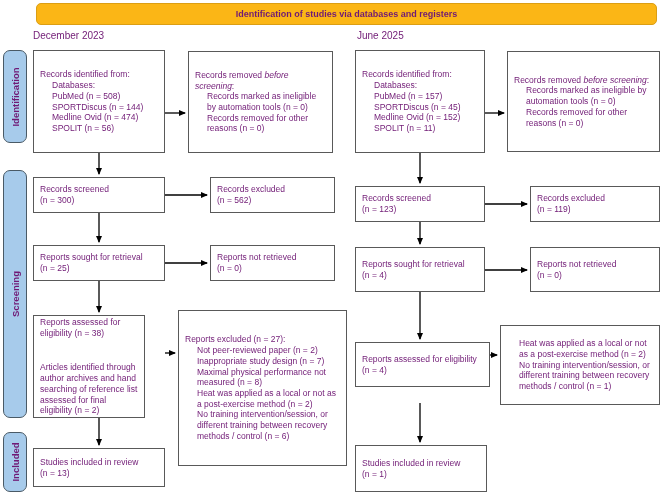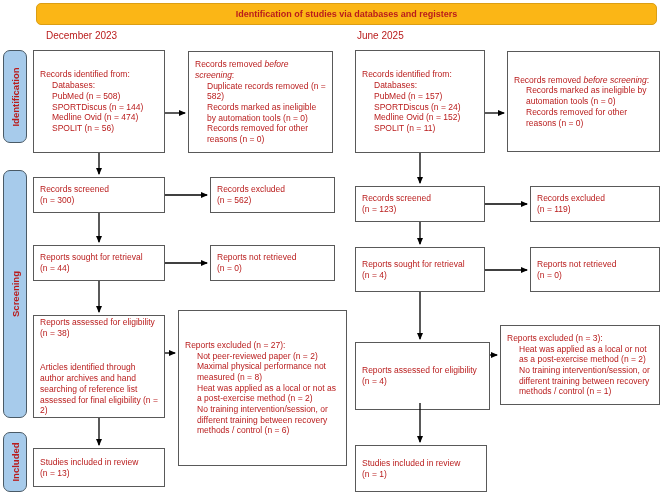--- a/index.html
+++ b/index.html
@@ -1,18 +1,18 @@
 <!DOCTYPE html>
 <html style="--banner-fill: #FBB616; --banner-border: #DB9E14; --sidebar-fill: #A7CBEB; --sidebar-border: #4A5A66; --box-border: #595959;"><head>
 <meta charset="utf-8">
 <style>
   html,body { margin:0; padding:0; background:#fff; }
   .canvas {
     position:relative; width:669px; height:495px; background:#ffffff;
-    font-family:"Liberation Sans","DejaVu Sans",sans-serif; color:#b91c1c;
+    font-family:"Liberation Sans","DejaVu Sans",sans-serif; color:#701a75;
     overflow:hidden;
   }
   .banner {
     position:absolute; left:36px; top:3px; width:621px; height:22px;
     background:var(--banner-fill,#FBB616); border:1px solid var(--banner-border,#DB9E14);
     border-radius:5px; box-sizing:border-box;
     display:flex; align-items:center; justify-content:center;
     font-weight:bold; font-size:9px;
   }
   .stage-label {
@@ -50,82 +50,82 @@
   <div class="stage-label" style="top:50px;height:93px;">
     <span>Identification</span>
   </div>
   <div class="stage-label" style="top:170px;height:248px;">
     <span>Screening</span>
   </div>
   <div class="stage-label" style="top:432px;height:60px;">
     <span>Included</span>
   </div>
 
-  <div class="col-label" style="left:46px;">December 2023</div>
+  <div class="col-label" style="left:33px;">December 2023</div>
   <div class="col-label" style="left:357px;">June 2025</div>
 
   <div class="fbox" style="left:33px;top:50px;width:132px;height:103px;">
     <div>Records identified from:</div>
     <div class="ind">Databases:</div>
     <div class="ind">PubMed (n = 508)</div>
     <div class="ind">SPORTDiscus (n = 144)</div>
     <div class="ind">Medline Ovid (n = 474)</div>
     <div class="ind">SPOLIT (n = 56)</div>
   </div>
 
   <div class="fbox" style="left:188px;top:51px;width:145px;height:102px;">
     <div><span>Records removed </span><em>before screening</em><span>:</span></div>
-    <div class="ind">Duplicate records removed (n = 582)</div>
     <div class="ind">Records marked as ineligible by automation tools (n = 0)</div>
     <div class="ind">Records removed for other reasons (n = 0)</div>
   </div>
 
   <div class="fbox" style="left:33px;top:177px;width:132px;height:36px;">
     <div>Records screened</div>
     <div>(n = 300)</div>
   </div>
 
   <div class="fbox" style="left:210px;top:177px;width:125px;height:36px;">
     <div>Records excluded</div>
     <div>(n = 562)</div>
   </div>
 
   <div class="fbox" style="left:33px;top:245px;width:132px;height:36px;">
     <div>Reports sought for retrieval</div>
-    <div>(n = 44)</div>
+    <div>(n = 25)</div>
   </div>
 
   <div class="fbox" style="left:210px;top:245px;width:125px;height:36px;">
     <div>Reports not retrieved</div>
     <div>(n = 0)</div>
   </div>
 
-  <div class="fbox" style="left:33px;top:315px;width:132px;height:103px;">
+  <div class="fbox" style="left:33px;top:315px;width:112px;height:103px;">
     <div>Reports assessed for eligibility (n = 38)</div>
     <div class="para2">Articles identified through author archives and hand searching of reference list assessed for final eligibility (n = 2)</div>
   </div>
 
   <div class="fbox" style="left:178px;top:310px;width:169px;height:156px;">
     <div>Reports excluded (n = 27):</div>
     <div class="ind">Not peer-reviewed paper (n = 2)</div>
+    <div class="ind">Inappropriate study design (n = 7)</div>
     <div class="ind">Maximal physical performance not measured (n = 8)</div>
     <div class="ind">Heat was applied as a local or not as a post-exercise method (n = 2)</div>
     <div class="ind">No training intervention/session, or different training between recovery methods / control (n = 6)</div>
   </div>
 
   <div class="fbox" style="left:33px;top:448px;width:132px;height:39px;">
     <div>Studies included in review</div>
     <div>(n = 13)</div>
   </div>
 
   <div class="fbox" style="left:355px;top:50px;width:130px;height:103px;">
     <div>Records identified from:</div>
     <div class="ind">Databases:</div>
     <div class="ind">PubMed (n = 157)</div>
-    <div class="ind">SPORTDiscus (n = 24)</div>
+    <div class="ind">SPORTDiscus (n = 45)</div>
     <div class="ind">Medline Ovid (n = 152)</div>
     <div class="ind">SPOLIT (n = 11)</div>
   </div>
 
   <div class="fbox" style="left:507px;top:51px;width:153px;height:101px;">
     <div><span>Records removed </span><em>before screening</em><span>:</span></div>
     <div class="ind">Records marked as ineligible by automation tools (n = 0)</div>
     <div class="ind">Records removed for other reasons (n = 0)</div>
   </div>
 
@@ -142,26 +142,25 @@
   <div class="fbox" style="left:355px;top:247px;width:130px;height:45px;">
     <div>Reports sought for retrieval</div>
     <div>(n = 4)</div>
   </div>
 
   <div class="fbox" style="left:530px;top:247px;width:130px;height:45px;">
     <div>Reports not retrieved</div>
     <div>(n = 0)</div>
   </div>
 
-  <div class="fbox" style="left:355px;top:342px;width:135px;height:68px;">
+  <div class="fbox" style="left:355px;top:342px;width:135px;height:45px;">
     <div>Reports assessed for eligibility (n = 4)</div>
   </div>
 
   <div class="fbox" style="left:500px;top:325px;width:160px;height:80px;">
-    <div>Reports excluded (n = 3):</div>
     <div class="ind">Heat was applied as a local or not as a post-exercise method (n = 2)</div>
     <div class="ind">No training intervention/session, or different training between recovery methods / control (n = 1)</div>
   </div>
 
   <div class="fbox" style="left:355px;top:445px;width:132px;height:47px;">
     <div>Studies included in review</div>
     <div>(n = 1)</div>
   </div>
 
   <svg class="arrows" width="669" height="495">

